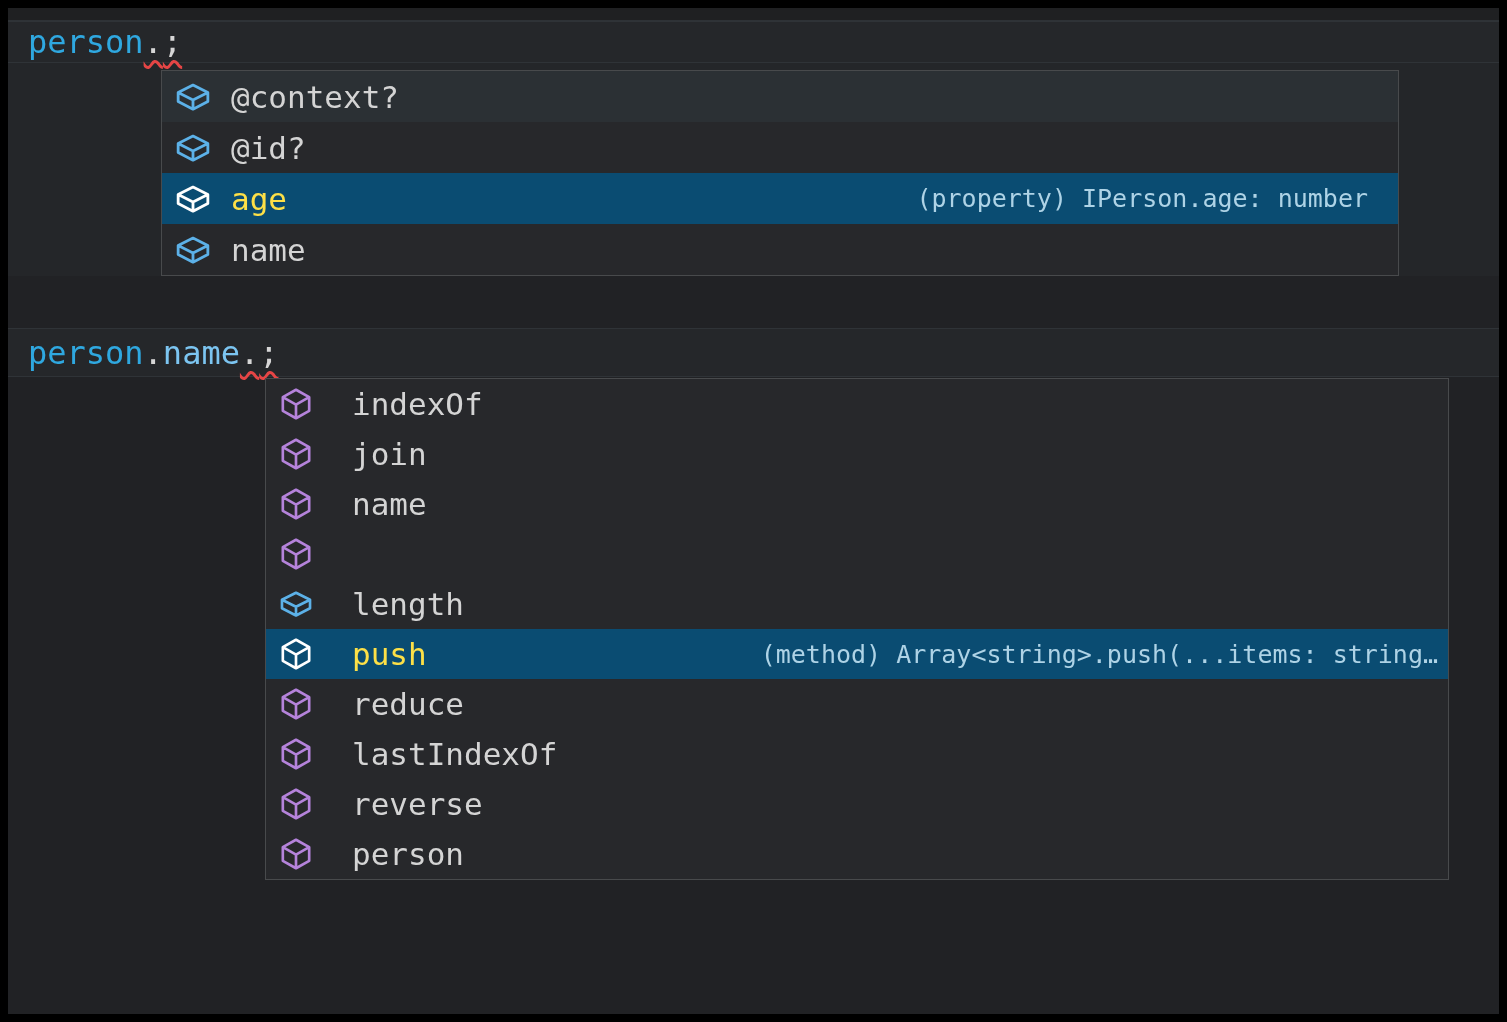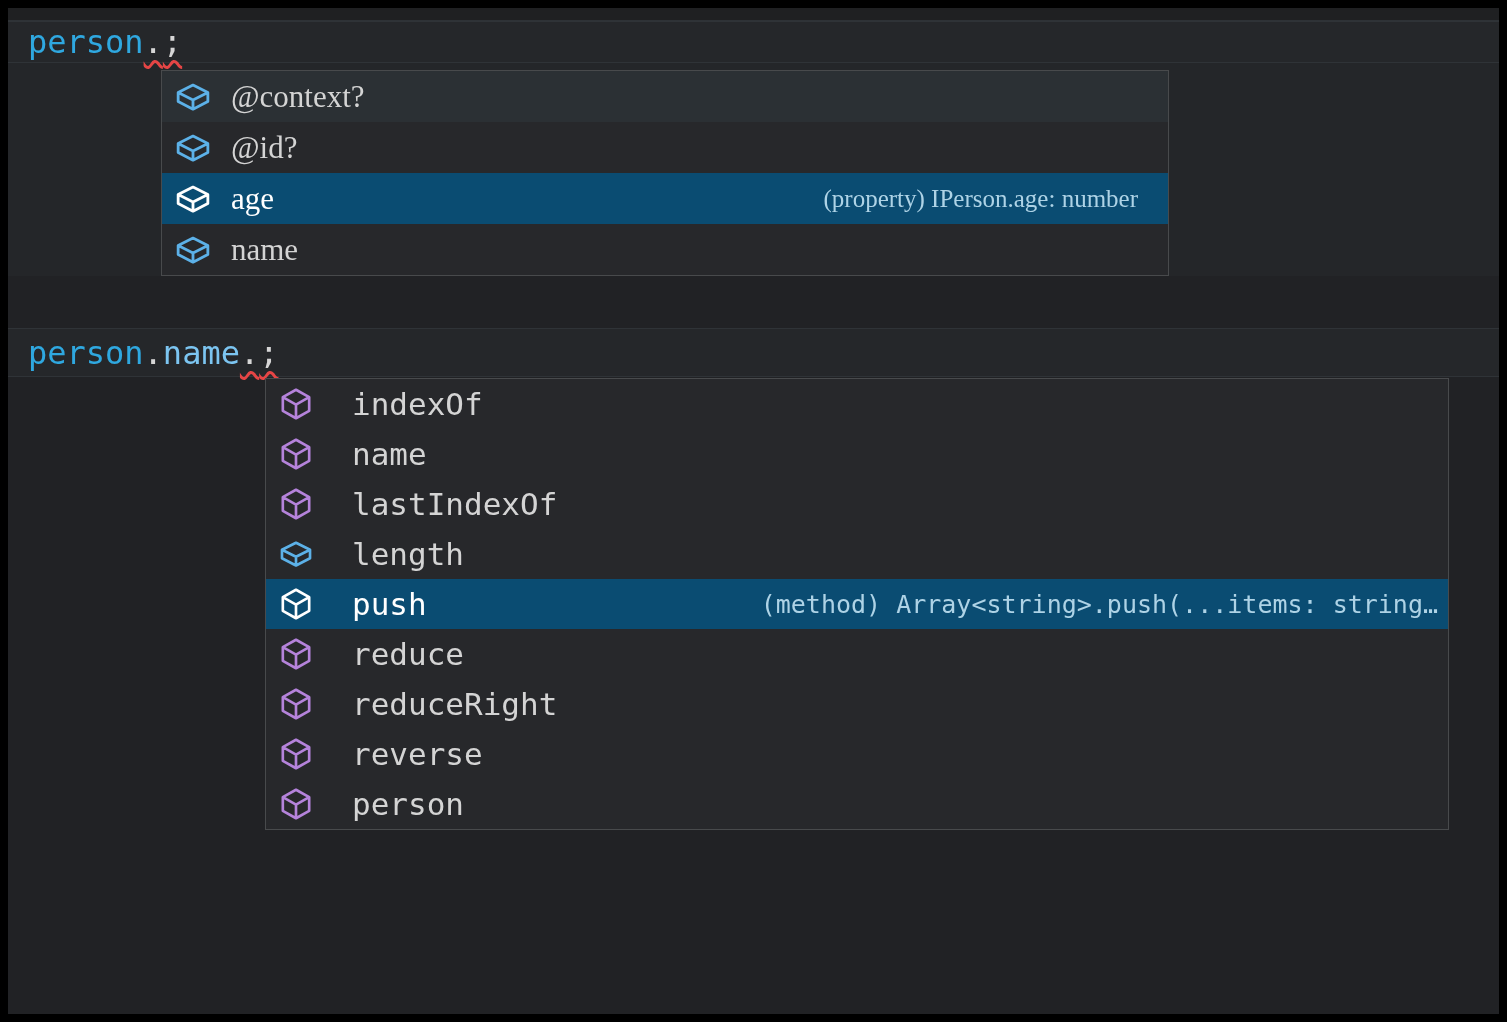--- a/index.html
+++ b/index.html
@@ -27,38 +27,38 @@
 
   .tok-variable { color:#2fa8e0; }
   .tok-property { color:#7cc5f1; }
   .tok-punctuation { color:#d6d6d6; }
   .sq { text-decoration-line:underline; text-decoration-style:wavy;
         text-decoration-color:#e64545; text-decoration-thickness:2.5px;
         text-underline-offset:7px; }
 
   
   .suggest { position:absolute; background:#27282b; border:1px solid #484a4c; }
-  #suggest1 { left:153px; top:62px; width:1008px;font-family:Liberation Serif, serif; }
+  #suggest1 { left:153px; top:62px; width:1238px; }
   #suggest2 { left:257px; top:102px; width:1184px; }
 
   .row { display:flex; align-items:center; padding:0 8px 0 13px; }
   #suggest1 .row { height:51px; }
   #suggest2 .row { height:50px;gap:24px; }
   .row.hover { background:#2b3034; }
   .row.selected { background:#0a4c72; }
 
   .icon { flex:0 0 auto; display:block; }
   #suggest1 .icon { width:36px; height:36px; margin-right:20px; }
   #suggest2 .icon { width:34px; height:34px; margin-right:15px; }
   .kind-field { color:#5cb1e8; }
   .kind-method { color:#b583db; }
   .row.selected .icon { color:#ffffff; }
 
   .label { font-size:31px; color:#d4d4d4; white-space:pre; }
-  .row.selected .label { color:#ffffff; }
+  .row.selected .label { color:#fde047; }
 
   .detail { margin-left:auto; font-size:25px; color:#aed3e6; white-space:pre;
             overflow:hidden; }
   #suggest1 .detail { padding-right:22px; }
   #suggest2 .detail { padding-right:2px; }
 
   .hidden-defs { position:absolute; width:0; height:0; overflow:hidden; }
 </style>
 </head>
 <body>
@@ -122,27 +122,32 @@
         <div class="row">
           <svg class="icon kind-method">
               <use href="#sym-method"></use>
             </svg>
           <span class="label">indexOf</span>
         </div>
         <div class="row">
           <svg class="icon kind-method">
               <use href="#sym-method"></use>
             </svg>
+          <span class="label">join</span>
+        </div>
+        <div class="row">
+          <svg class="icon kind-method">
+              <use href="#sym-method"></use>
+            </svg>
           <span class="label">name</span>
         </div>
         <div class="row">
           <svg class="icon kind-method">
               <use href="#sym-method"></use>
             </svg>
-          <span class="label">lastIndexOf</span>
         </div>
         <div class="row">
           <svg class="icon kind-field">
               <use href="#sym-field"></use>
             </svg>
           <span class="label">length</span>
         </div>
         <div class="row selected">
           <svg class="icon kind-method">
               <use href="#sym-method"></use>
@@ -153,21 +158,21 @@
         <div class="row">
           <svg class="icon kind-method">
               <use href="#sym-method"></use>
             </svg>
           <span class="label">reduce</span>
         </div>
         <div class="row">
           <svg class="icon kind-method">
               <use href="#sym-method"></use>
             </svg>
-          <span class="label">reduceRight</span>
+          <span class="label">lastIndexOf</span>
         </div>
         <div class="row">
           <svg class="icon kind-method">
               <use href="#sym-method"></use>
             </svg>
           <span class="label">reverse</span>
         </div>
         <div class="row">
           <svg class="icon kind-method">
               <use href="#sym-method"></use>

